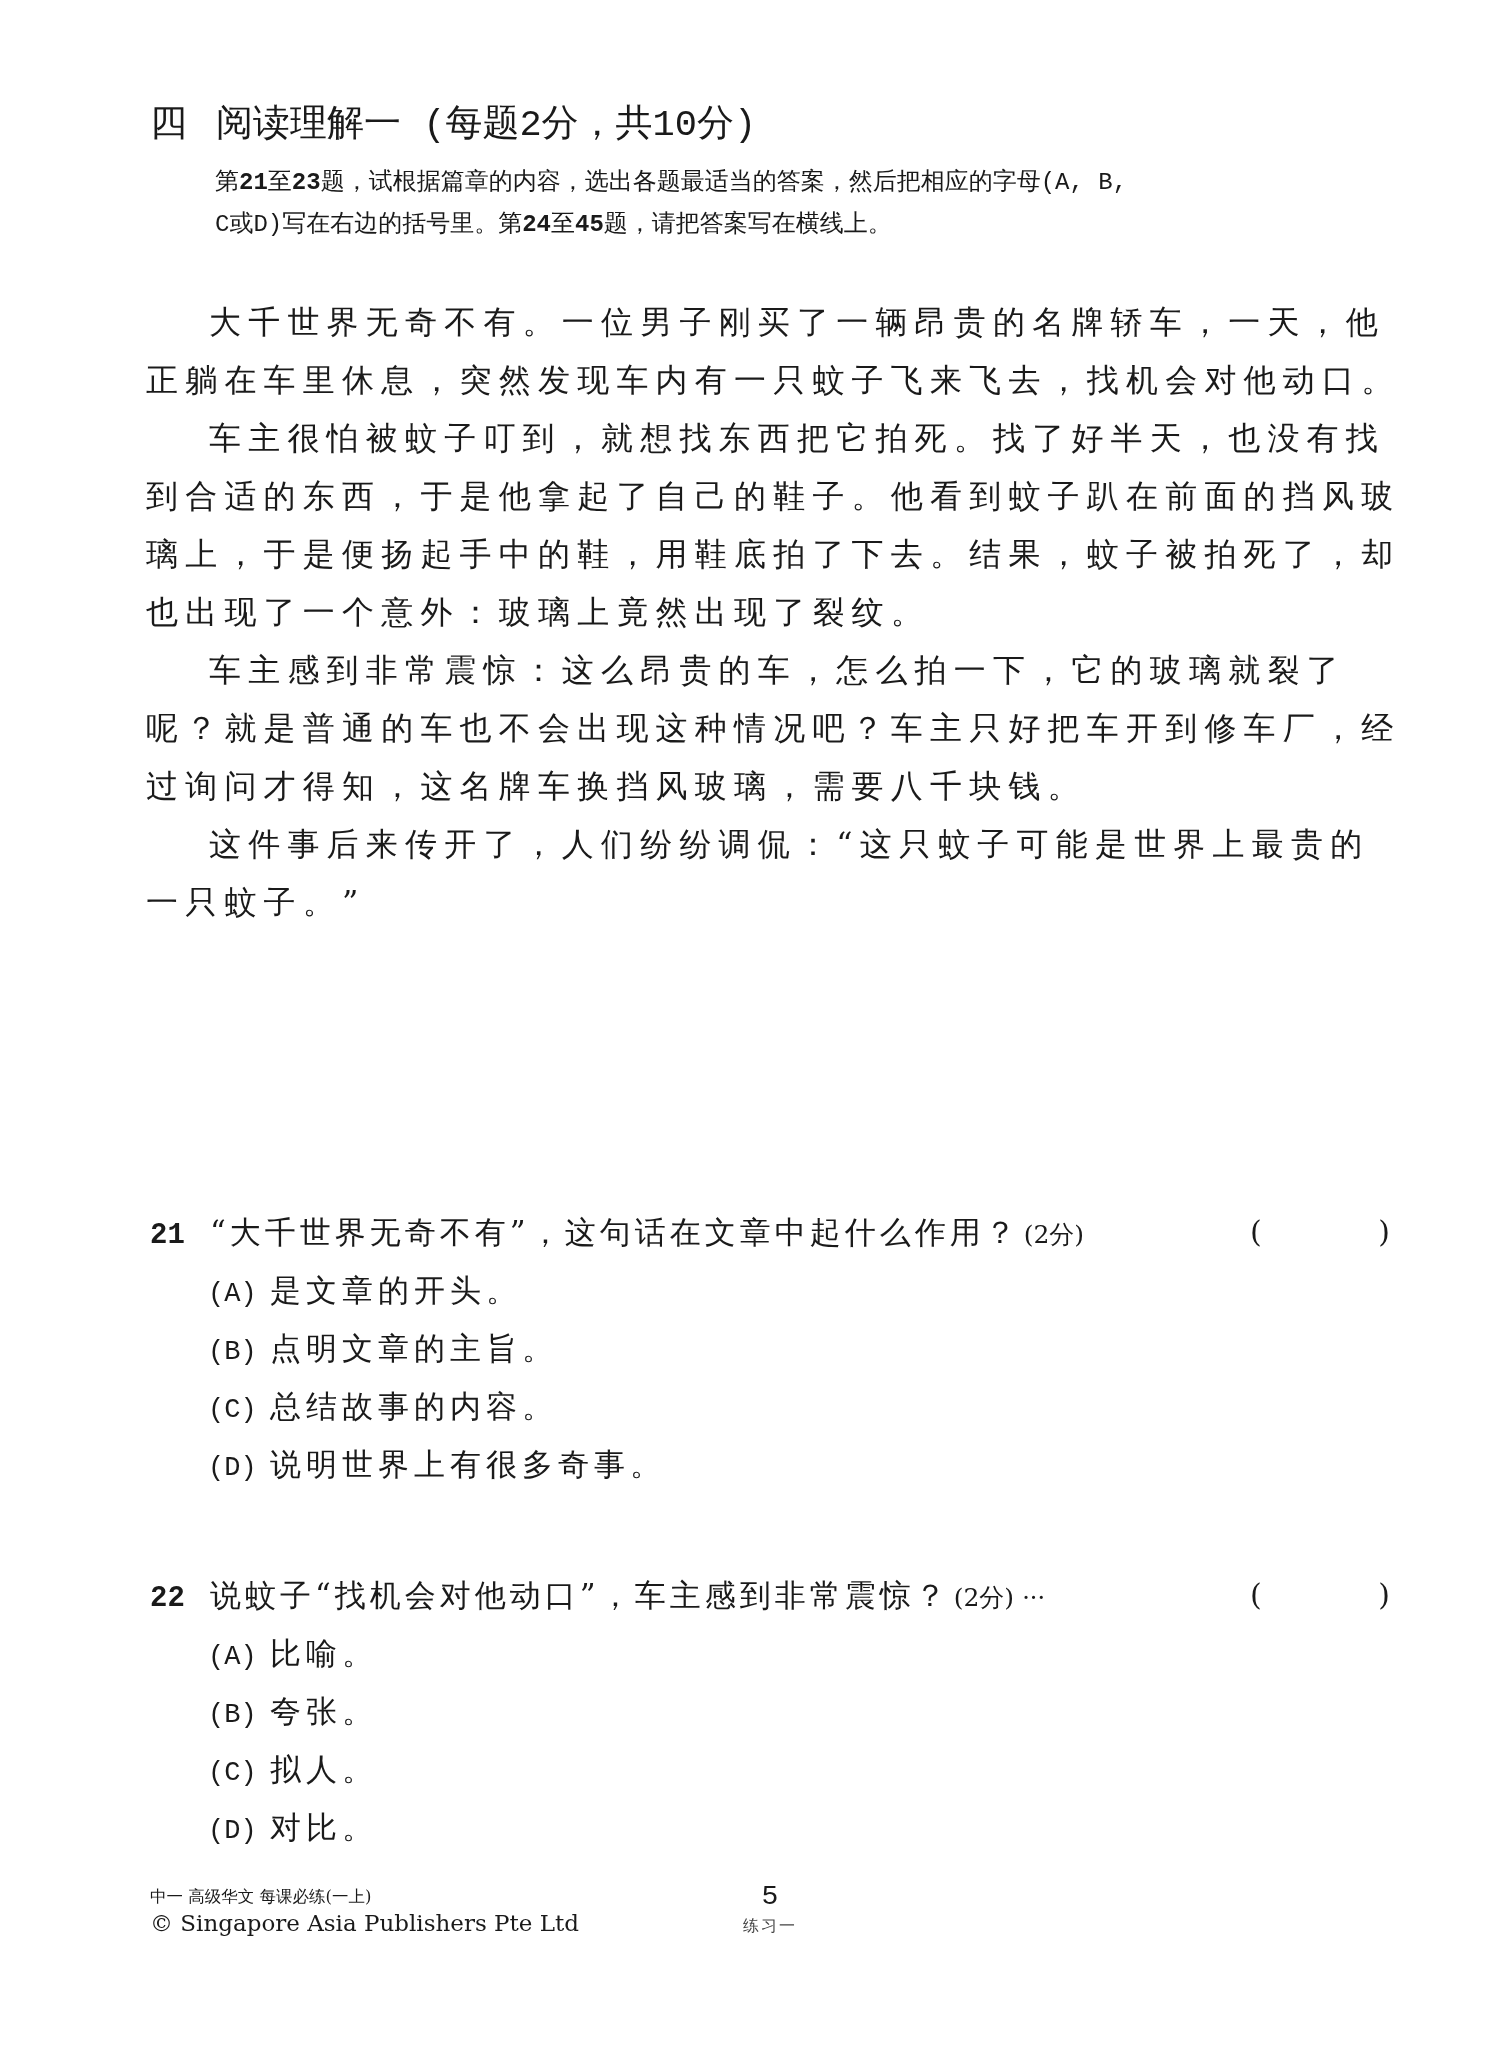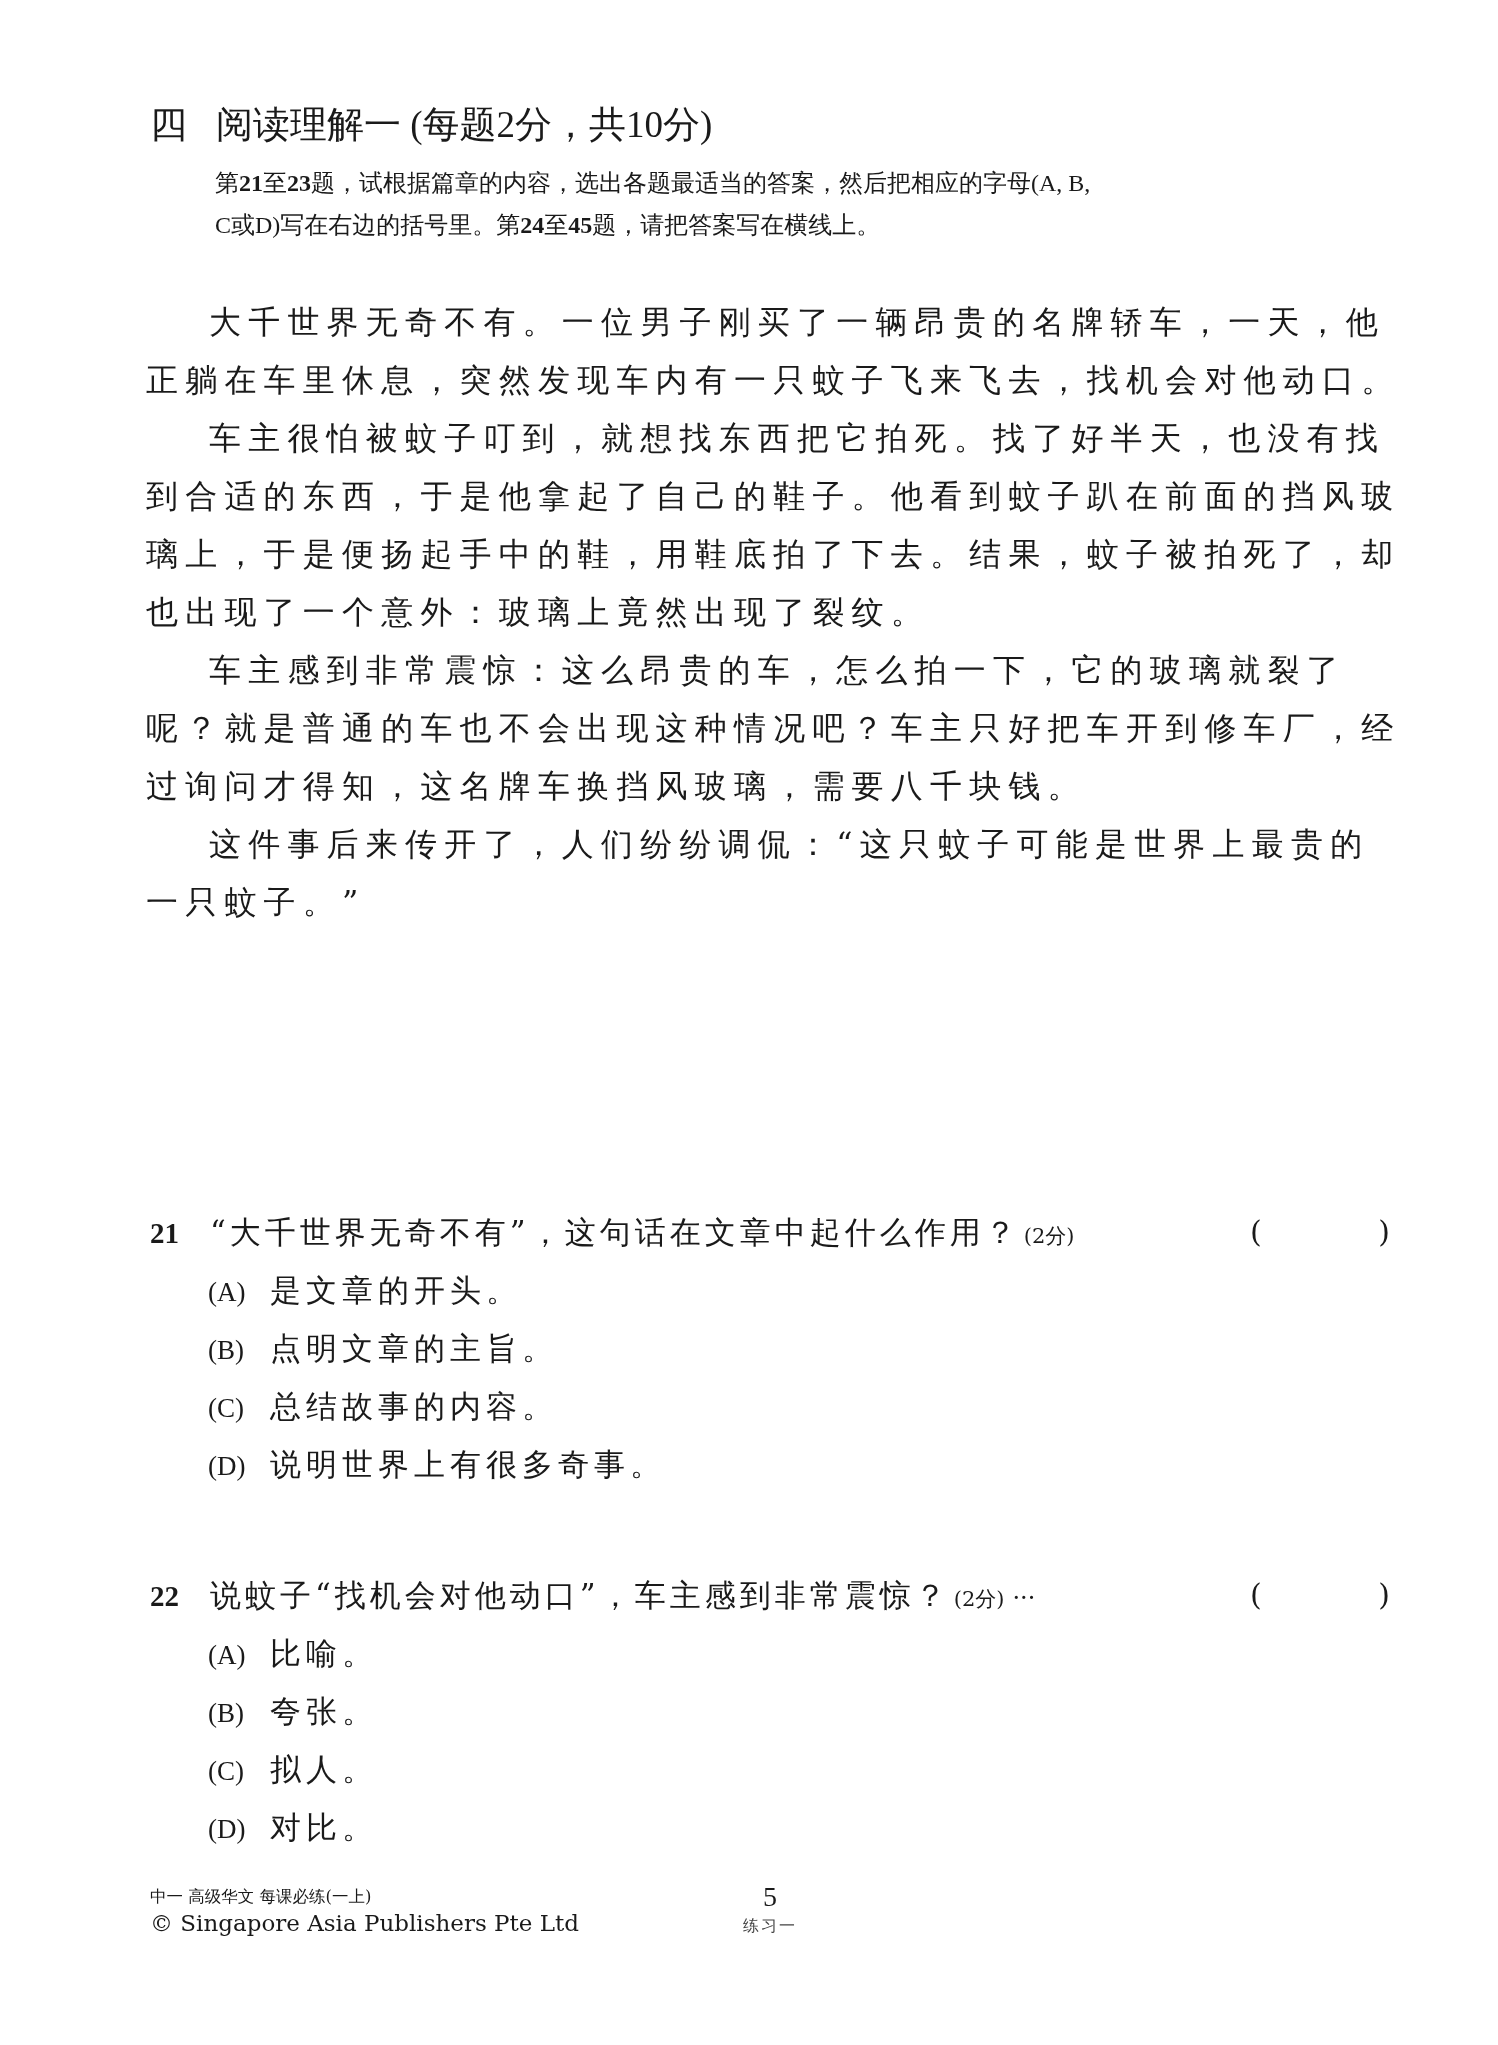--- a/index.html
+++ b/index.html
@@ -1,34 +1,34 @@
 <!DOCTYPE html>
 <html><head>
 <meta charset="utf-8">
 <style>
   html, body { margin: 0; padding: 0; background: #ffffff; }
   body { width: 1498px; height: 2045px; position: relative; overflow: hidden; color: #1a1a1a; }
-  .sans { font-family: Liberation Serif, serif; }
+  .sans { font-family: Liberation Mono, monospace; }
   .serif { font-family: "DejaVu Serif", "Liberation Serif", serif; }
 
   .section-header { position: absolute; left: 150px; top: 100px; font-size: 37px; font-weight: normal; line-height: 50px; white-space: nowrap; }
   .section-header .num { display: inline-block; width: 66px; }
   .instructions { position: absolute; left: 215px; top: 162px; font-size: 24px; line-height: 42px; width: 1170px; }
   .instructions .line { white-space: nowrap; display: block; }
   .instructions b { font-weight: bold; }
 
   .passage { position: absolute; left: 146px; top: 293px; width: 1228px; font-size: 32px; line-height: 58px; letter-spacing: 7.2px; }
   .passage .pline { display: block; white-space: nowrap; height: 58px; }
   .passage .indent { padding-left: 63px; }
 
   .question { position: absolute; left: 150px; width: 1240px; }
   .question .qrow { position: relative; height: 58px; line-height: 58px; white-space: nowrap; }
   .question .qnum { display: inline-block; width: 60px; font-size: 29px; font-weight: bold; }
   .question .qtext { font-size: 31px; letter-spacing: 4px; }
-  .question .score { font-size: 21px; letter-spacing: 0; }
+  .question .score { font-size: 25px; letter-spacing: 0; }
   .question .dots { font-size: 24px; margin-left: 8px; }
   .question .bracket { position: absolute; right: 0; top: 0; width: 140px; font-size: 30px; }
   .question .bracket .l { position: absolute; left: 0; }
   .question .bracket .r { position: absolute; right: 0; }
   .options { margin-left: 58px; }
   .option { height: 58px; line-height: 58px; white-space: nowrap; font-size: 31px; }
   .option .letter { display: inline-block; width: 62px; font-size: 27px; }
   .option .otext { letter-spacing: 5px; }
 
   .footer-left { position: absolute; left: 150px; top: 1884px; font-size: 16.5px; line-height: 26px; }

